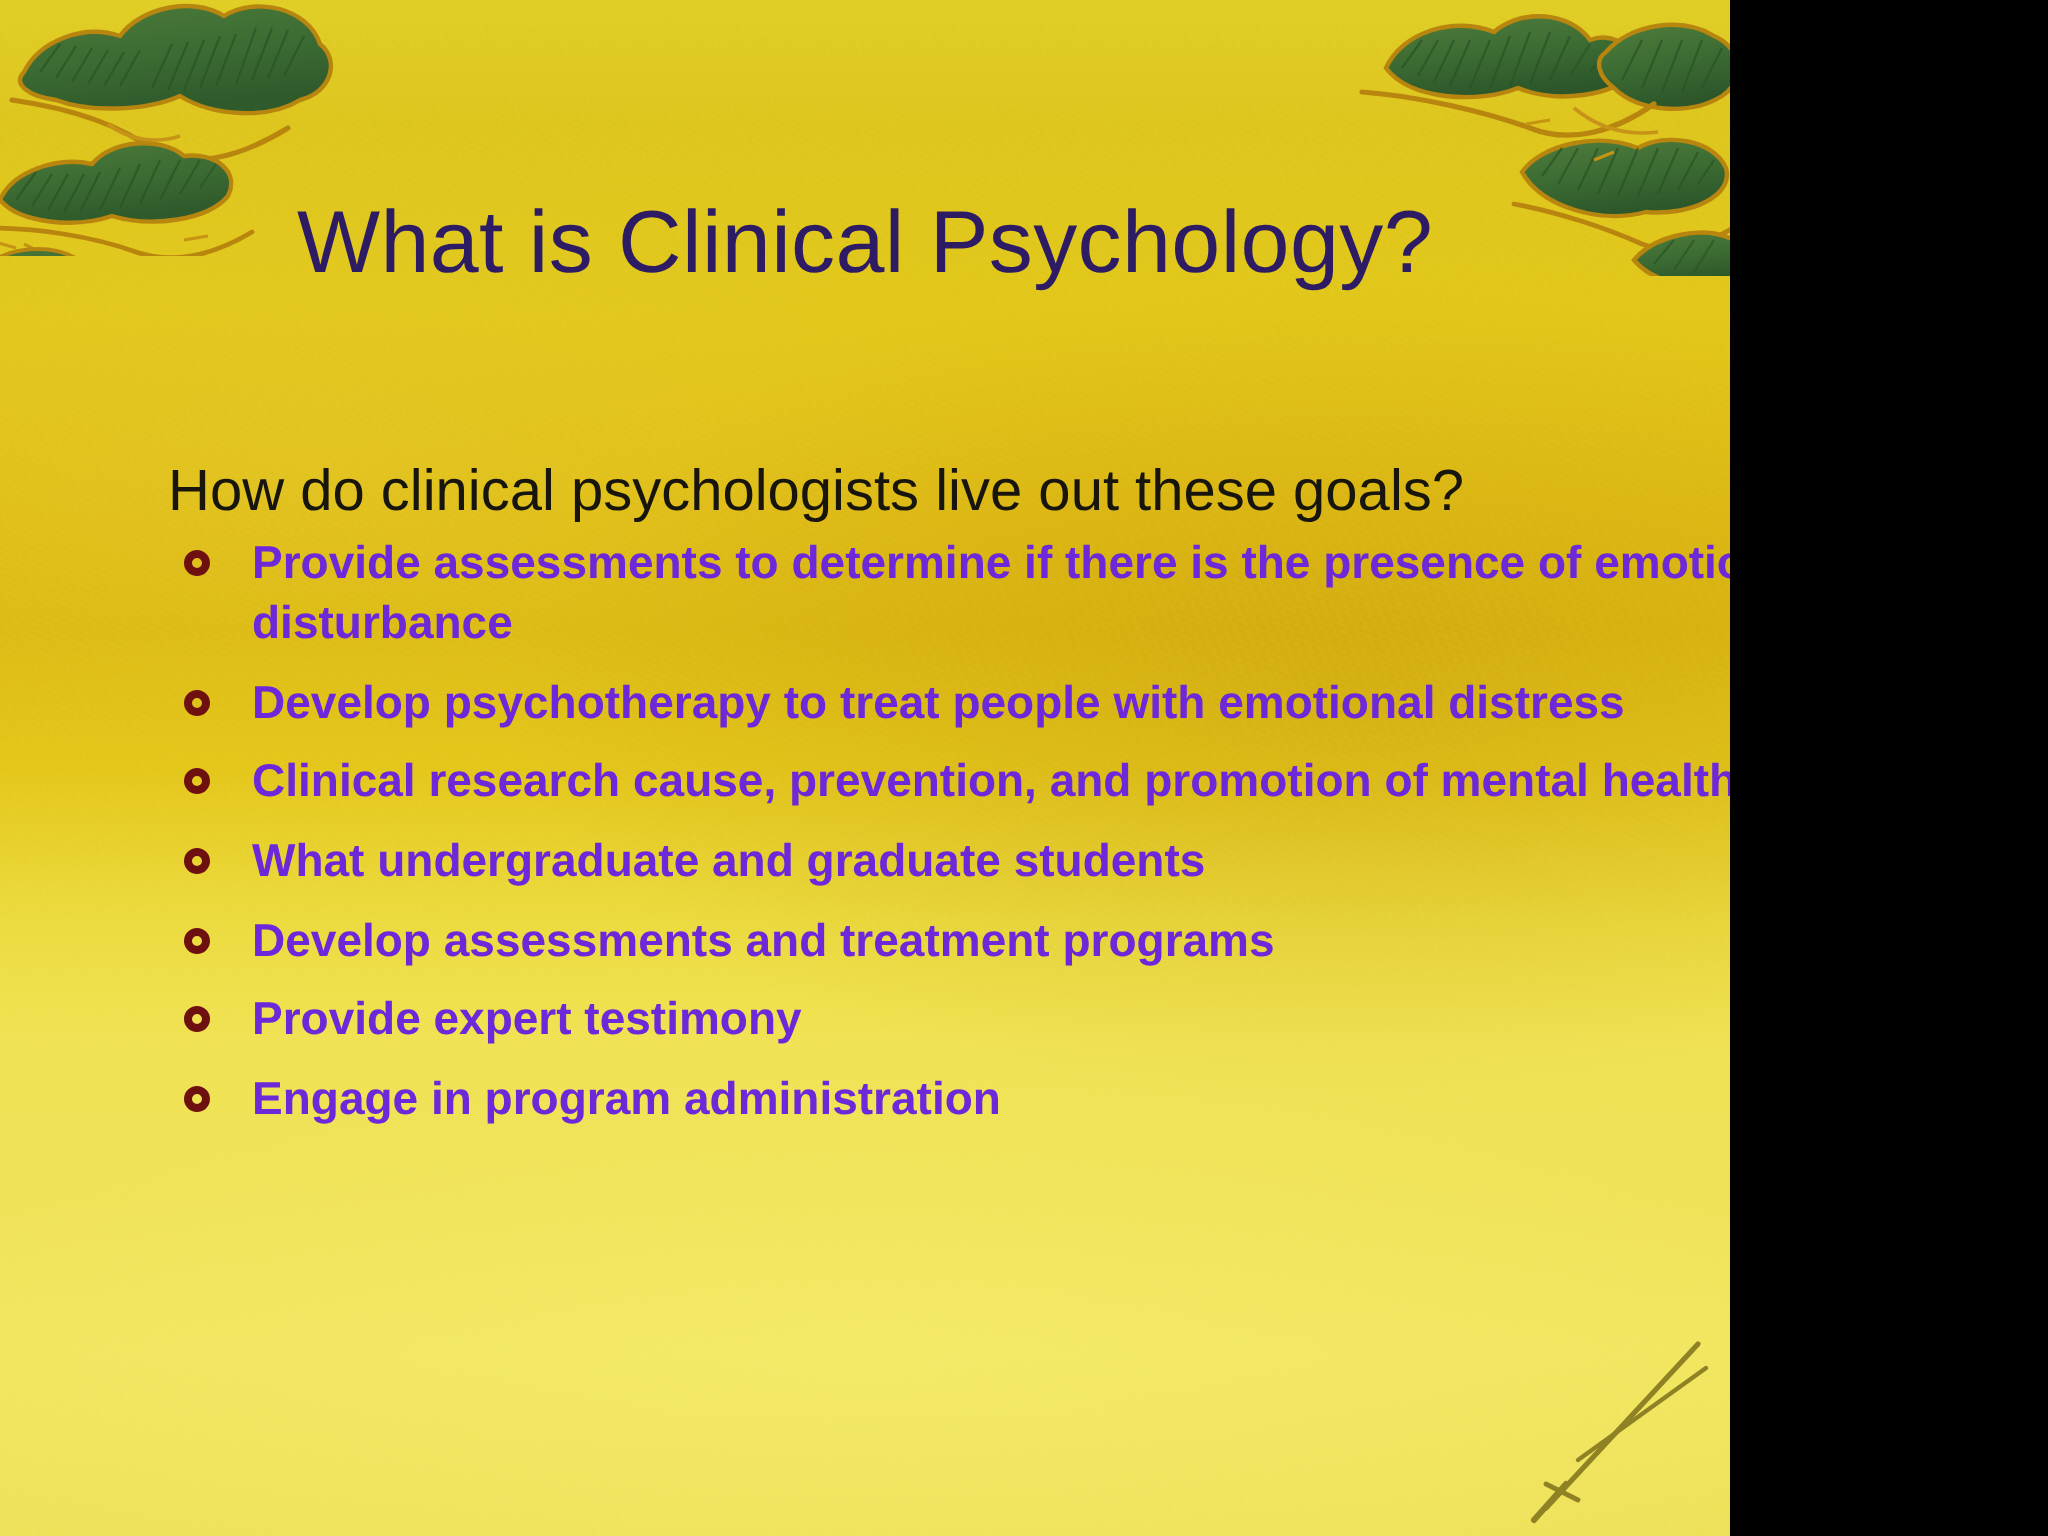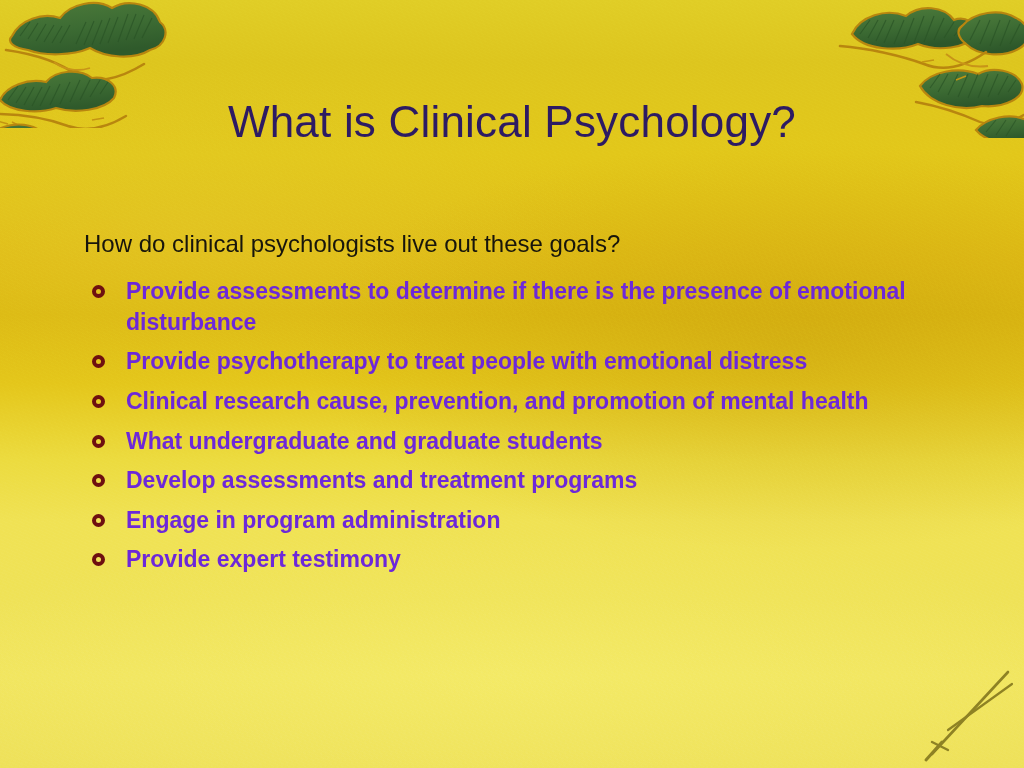--- a/index.html
+++ b/index.html
@@ -4,21 +4,21 @@
 <title>Slide</title>
 <style>
   html, body {
     margin: 0;
     padding: 0;
     background: #000;
   }
 
   .slide {
     position: relative;
-    width: 1024px;
+    width: 865px;
     height: 768px;
     overflow: hidden;
     font-family: "Liberation Sans", sans-serif;
     background: #e3cf22;
   }
 
   
   .bg-gradient {
     position: absolute;
     inset: 0;
@@ -94,23 +94,23 @@
   
   .body-block {
     position: absolute;
     left: 84px;
     top: 228px;
     width: 856px;
     color: #17150c;
   }
 
   .intro-line {
-    font-size: 24px;
+    font-size: 29px;
     line-height: 1.30;
-    margin: 0 0 17px 0;
+    margin: 0 0 0 0;
     color: #17150c;
   }
 
   .bullet-list {
     list-style: none;
     margin: 0;
     padding: 0;
   }
 
   .bullet-item {
@@ -279,39 +279,39 @@
 
     <p class="intro-line">How do clinical psychologists live out these goals?</p>
 
     <ul class="bullet-list">
       <li class="bullet-item">
         <span class="bullet-marker"></span>
         <span class="bullet-text">Provide assessments to determine if there is the presence of emotional disturbance</span>
       </li>
       <li class="bullet-item">
         <span class="bullet-marker"></span>
-        <span class="bullet-text">Provide psychotherapy to treat people with emotional distress</span>
+        <span class="bullet-text">Develop psychotherapy to treat people with emotional distress</span>
       </li>
       <li class="bullet-item">
         <span class="bullet-marker"></span>
         <span class="bullet-text">Clinical research cause, prevention, and promotion of mental health</span>
       </li>
       <li class="bullet-item">
         <span class="bullet-marker"></span>
         <span class="bullet-text">What undergraduate and graduate students</span>
       </li>
       <li class="bullet-item">
         <span class="bullet-marker"></span>
         <span class="bullet-text">Develop assessments and treatment programs</span>
       </li>
       <li class="bullet-item">
         <span class="bullet-marker"></span>
+        <span class="bullet-text">Provide expert testimony</span>
+      </li>
+      <li class="bullet-item">
+        <span class="bullet-marker"></span>
         <span class="bullet-text">Engage in program administration</span>
       </li>
-      <li class="bullet-item">
-        <span class="bullet-marker"></span>
-        <span class="bullet-text">Provide expert testimony</span>
-      </li>
     </ul>
 
   </div>
 
 </div>
 
 </body></html>

